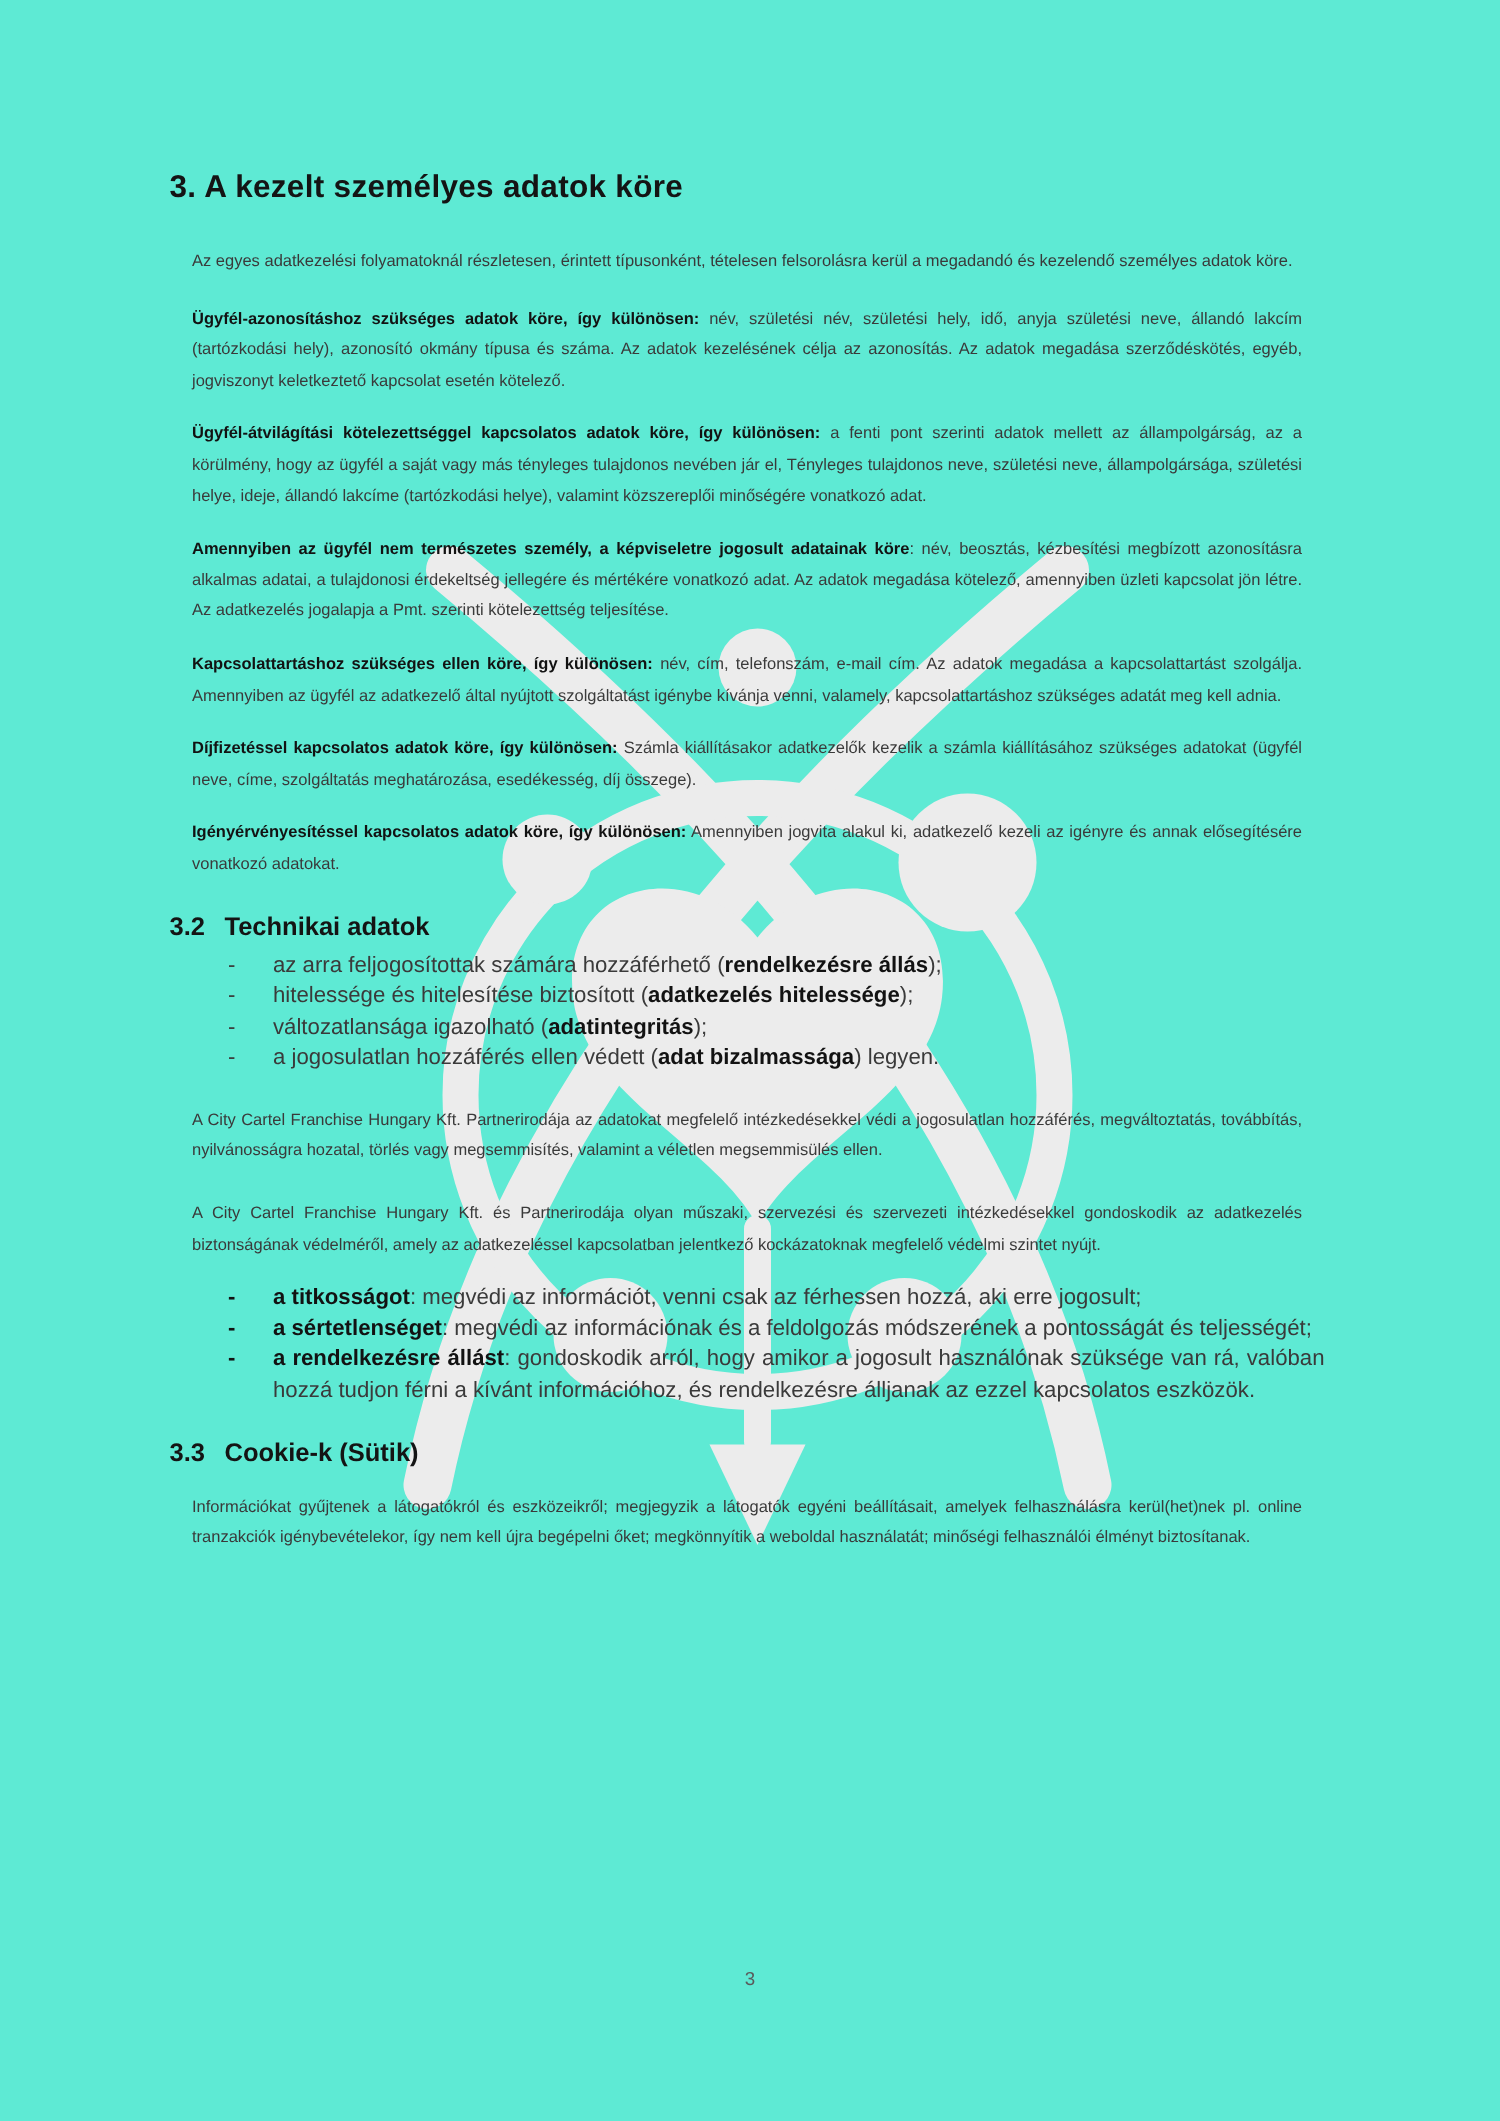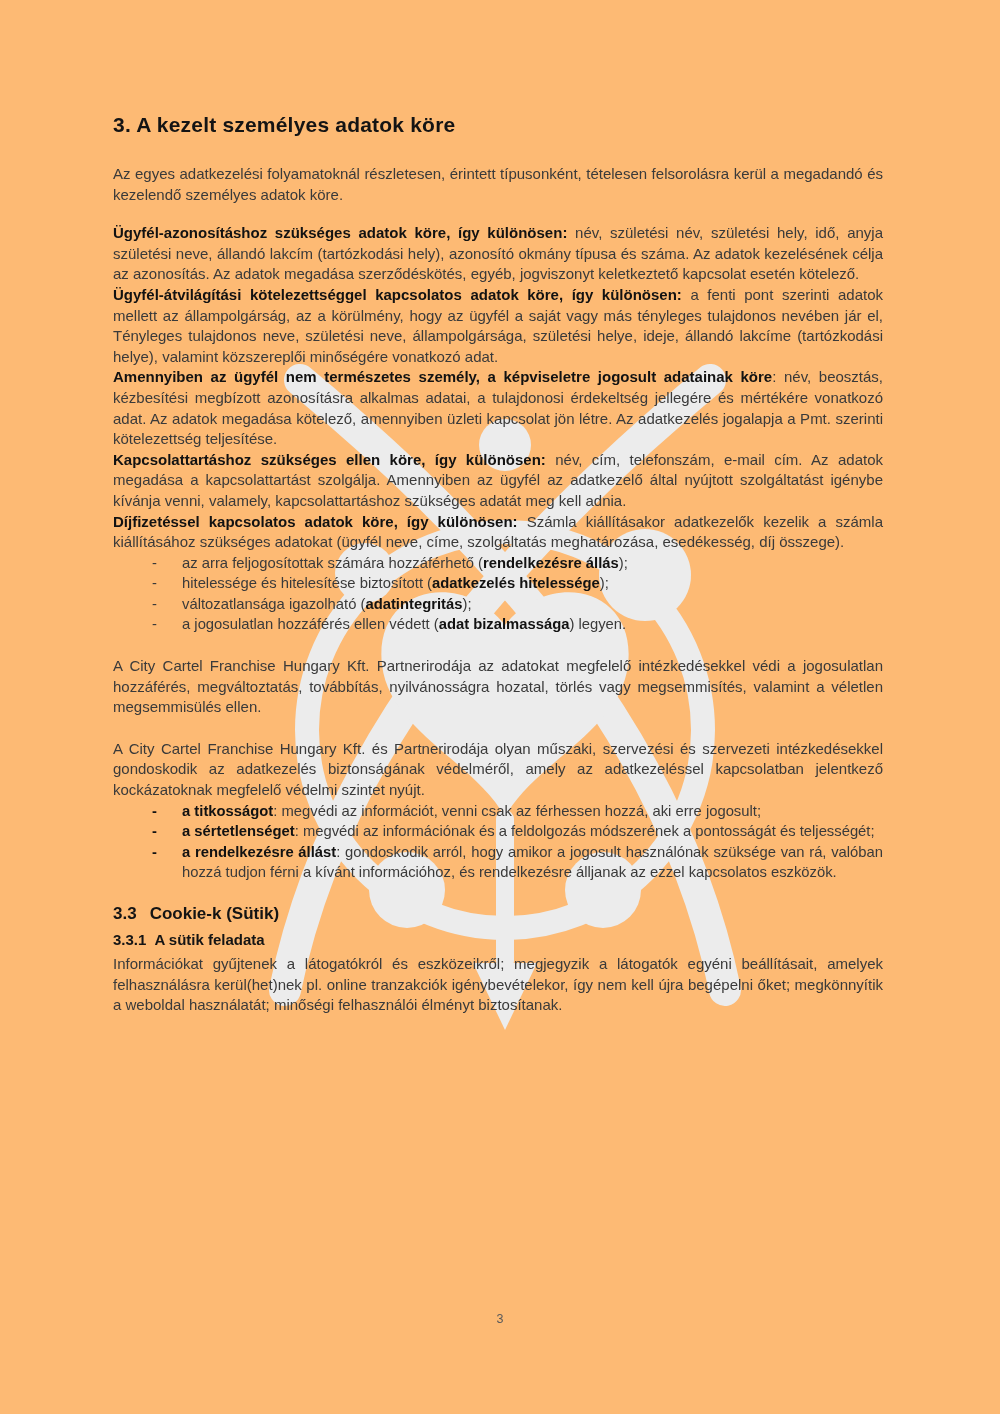--- a/index.html
+++ b/index.html
@@ -1,19 +1,19 @@
 <!DOCTYPE html>
 <html lang="hu"><head>
 <meta charset="utf-8">
 <style>
   html,body{margin:0;padding:0;background:#fff;}
   .page{
     position:relative;
     width:1000px;height:1414px;
-    background:#fdba74;
+    background:#5eead4;
     font-family:"Liberation Sans",sans-serif;
     color:#3a3a3a;
     overflow:hidden;
   }
   .watermark{
     position:absolute;left:205px;top:325px;width:600px;height:720px;
     z-index:0;
   }
   .content{
     position:absolute;left:113px;top:112px;width:770px;z-index:1;
@@ -26,21 +26,21 @@
     font-size:17px;line-height:22px;font-weight:bold;color:#141414;
     margin:0 0 5px 0;
   }
   .h3{
     font-size:15px;line-height:20px;font-weight:bold;color:#141414;
     margin:0 0 4px 0;
   }
   .hnum{display:inline-block;margin-right:13px;}
   .hnum3{display:inline-block;margin-right:8px;}
   p{
-    margin:0;font-size:15px;line-height:20.6px;text-align:justify;
+    margin:15px;font-size:11px;line-height:20.6px;text-align:justify;
   }
   p b, .btext b{color:#121212;}
   .mb-block{margin-bottom:18px;}
   .mt-sec{margin-top:20px;}
   .mt-par{margin-top:21px;}
   .bullet{
     display:flex;font-size:14.8px;line-height:20.6px;
   }
   .dash{flex:0 0 30px;margin-left:39px;color:#3a3a3a;}
   .dash.bold{font-weight:bold;color:#121212;}
@@ -77,21 +77,25 @@
 
     <h1>3. A kezelt személyes adatok köre</h1>
 
     <p class="mb-block">Az egyes adatkezelési folyamatoknál részletesen, érintett típusonként, tételesen felsorolásra kerül a megadandó és kezelendő személyes adatok köre.</p>
 
     <p><b>Ügyfél-azonosításhoz szükséges adatok köre, így különösen:</b><span> név, születési név, születési hely, idő, anyja születési neve, állandó lakcím (tartózkodási hely), azonosító okmány típusa és száma. Az adatok kezelésének célja az azonosítás. Az adatok megadása szerződéskötés, egyéb, jogviszonyt keletkeztető kapcsolat esetén kötelező.</span></p>
     <p><b>Ügyfél-átvilágítási kötelezettséggel kapcsolatos adatok köre, így különösen:</b><span> a fenti pont szerinti adatok mellett az állampolgárság, az a körülmény, hogy az ügyfél a saját vagy más tényleges tulajdonos nevében jár el, Tényleges tulajdonos neve, születési neve, állampolgársága, születési helye, ideje, állandó lakcíme (tartózkodási helye), valamint közszereplői minőségére vonatkozó adat.</span></p>
     <p><b>Amennyiben az ügyfél nem természetes személy, a képviseletre jogosult adatainak köre</b><span>:  név, beosztás, kézbesítési megbízott azonosításra alkalmas adatai, a tulajdonosi érdekeltség jellegére és mértékére vonatkozó adat. Az adatok megadása kötelező, amennyiben üzleti kapcsolat jön létre. Az adatkezelés jogalapja a Pmt. szerinti kötelezettség teljesítése.</span></p>
     <p><b>Kapcsolattartáshoz szükséges ellen köre, így különösen:</b><span> név, cím, telefonszám, e-mail cím. Az adatok megadása a kapcsolattartást szolgálja. Amennyiben az ügyfél az adatkezelő által nyújtott szolgáltatást igénybe kívánja venni, valamely, kapcsolattartáshoz szükséges adatát meg kell adnia.</span></p>
     <p><b>Díjfizetéssel kapcsolatos adatok köre, így különösen:</b><span> Számla kiállításakor adatkezelők kezelik a számla kiállításához szükséges adatokat (ügyfél neve, címe, szolgáltatás meghatározása, esedékesség, díj összege).</span></p>
+    <p><b>Igényérvényesítéssel kapcsolatos adatok köre, így különösen:</b><span> Amennyiben jogvita alakul ki, adatkezelő kezeli az igényre és annak elősegítésére vonatkozó adatokat.</span></p>
 
+    <div class="h2 mt-sec">
+      <span class="hnum">3.2</span><span>Technikai adatok</span>
+    </div>
 
     <div class="bullet">
       <span class="dash">-</span>
       <span class="btext"><span>az arra feljogosítottak számára hozzáférhető (</span><b>rendelkezésre állás</b><span>);</span></span>
     </div>
     <div class="bullet">
       <span class="dash">-</span>
       <span class="btext"><span>hitelessége és hitelesítése biztosított (</span><b>adatkezelés hitelessége</b><span>);</span></span>
     </div>
     <div class="bullet">
@@ -115,21 +119,18 @@
       <span class="btext"><b>a sértetlenséget</b><span>: megvédi az információnak és a feldolgozás módszerének a pontosságát és teljességét;</span></span>
     </div>
     <div class="bullet">
       <span class="dash bold">-</span>
       <span class="btext"><b>a rendelkezésre állást</b><span>: gondoskodik arról, hogy amikor a jogosult használónak szüksége van rá, valóban hozzá tudjon férni a kívánt információhoz, és rendelkezésre álljanak az ezzel kapcsolatos eszközök.</span></span>
     </div>
 
     <div class="h2 mt-sec">
       <span class="hnum">3.3</span><span>Cookie-k (Sütik)</span>
     </div>
-    <div class="h3">
-      <span class="hnum3">3.3.1</span><span>A sütik feladata</span>
-    </div>
     <p>Információkat gyűjtenek a látogatókról és eszközeikről; megjegyzik a látogatók egyéni beállításait, amelyek felhasználásra kerül(het)nek pl. online tranzakciók igénybevételekor, így nem kell újra begépelni őket; megkönnyítik a weboldal használatát; minőségi felhasználói élményt biztosítanak.</p>
 
   </div>
 
   <div class="pagenum">3</div>
 </div>
 
 </body></html>

